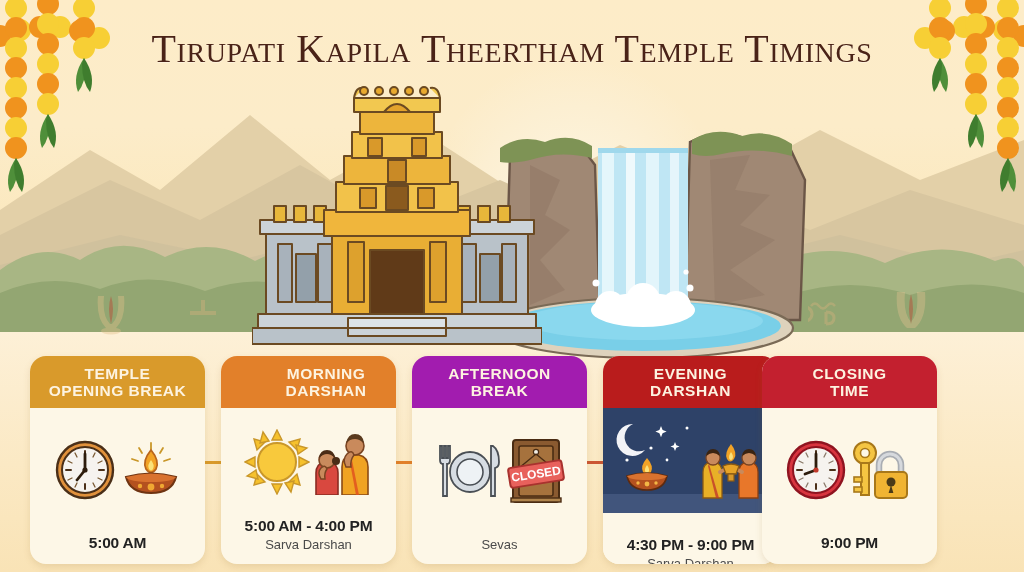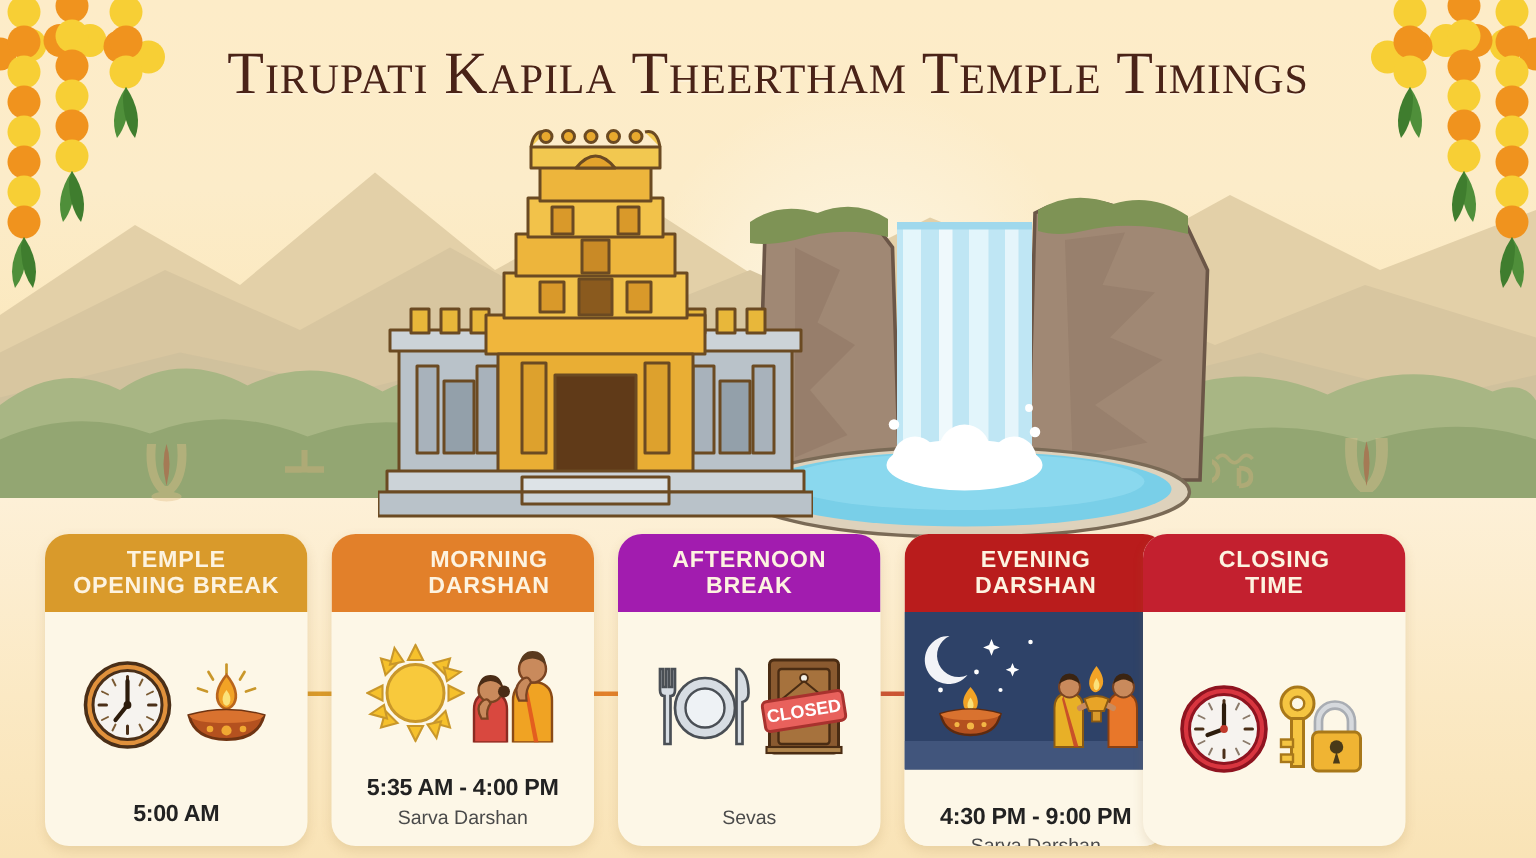--- a/index.html
+++ b/index.html
@@ -387,21 +387,21 @@
           <path d="M34,38 q-4,-8 1,-13 q5,-5 7,1 q-4,5 -3,12 Z" fill="#c98a5c" stroke="#7a4422" stroke-width="1.5"></path>
 
           <path d="M4,66 v-22 q0,-9 8,-11 l6,0 q8,2 8,11 v22 Z" fill="#d9483f" stroke="#8a2b22" stroke-width="1.6"></path>
           <circle cx="15" cy="31" r="8" fill="#c98a5c" stroke="#7a4422" stroke-width="1.6"></circle>
           <path d="M7,29 q1,-8 8,-8 q7,0 8,8 q-4,-4 -8,-4 q-4,0 -8,4 Z" fill="#4a2c16"></path>
           <circle cx="24" cy="32" r="4" fill="#4a2c16"></circle>
           <path d="M9,50 q-4,-7 0,-11 q4,-4 6,1 q-3,4 -2,10 Z" fill="#c98a5c" stroke="#7a4422" stroke-width="1.5"></path>
         </svg>
       </div>
       <div class="card-foot">
-        <div class="time">5:35 AM - 4:00 PM</div>
+        <div class="time">5:00 AM - 4:00 PM</div>
         <div class="sub">Sarva Darshan</div>
       </div>
     </div>
 
     <div class="card" style="left:412px;">
       <div class="card-head" style="background:#a21caf;">
         <span><span>AFTERNOON</span><br><span>BREAK</span></span>
       </div>
       <div class="card-art">
         <svg width="70" height="62" viewBox="0 0 70 62">
@@ -516,16 +516,19 @@
             <rect x="5" y="38" width="8" height="5" fill="#f5c542" stroke="#a8781a" stroke-width="1.6"></rect>
             <rect x="5" y="48" width="8" height="5" fill="#f5c542" stroke="#a8781a" stroke-width="1.6"></rect>
           </g>
           <path d="M30,34 v-8 a11,11 0 0,1 22,0 v8" fill="none" stroke="#a9adb3" stroke-width="6.5"></path>
           <path d="M30,34 v-8 a11,11 0 0,1 22,0 v8" fill="none" stroke="#d6d9dd" stroke-width="3"></path>
           <rect x="26" y="33" width="32" height="26" rx="4" fill="#f0b433" stroke="#a8781a" stroke-width="2"></rect>
           <circle cx="42" cy="43" r="4.5" fill="#4a3a18"></circle>
           <path d="M42,46 l2.4,8 h-4.8 Z" fill="#4a3a18"></path>
         </svg>
       </div>
+      <div class="card-foot">
+        <div class="time">9:00 PM</div>
+      </div>
     </div>
 
   </div>
 </div>
 
 </body></html>

